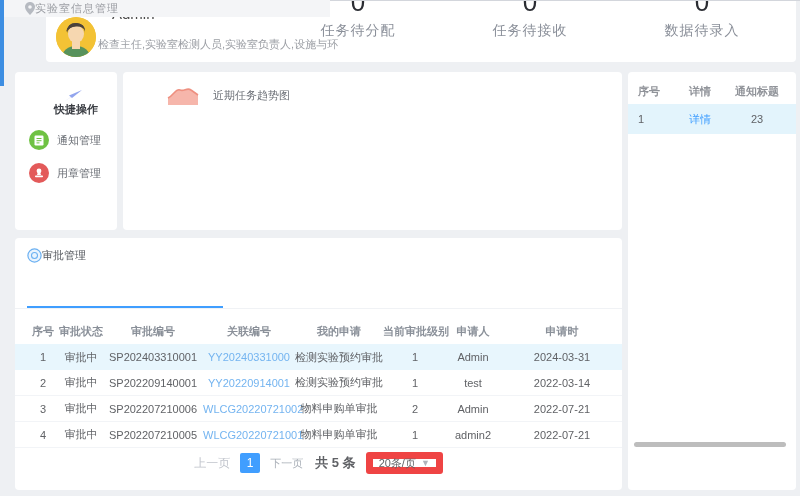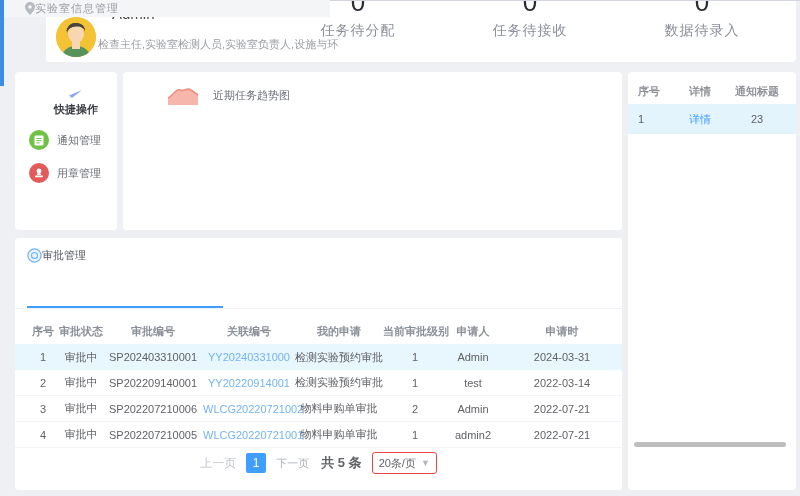--- a/index.html
+++ b/index.html
@@ -69,21 +69,21 @@
   .c0{width:32px}.c1{width:44px}.c2{width:100px}.c3{width:92px}.c4{width:88px}
   .c5{width:64px}.c6{width:52px}.c7{width:126px; text-align:center;}
   .lnk { color:#74b4f0; cursor:pointer; }
 
   .pager { position:absolute; left:0; top:214px; width:607px; display:flex; align-items:center; justify-content:center; }
   .pg-prev { font-size:12px; color:#c0c4cc; margin-right:10px; cursor:pointer; }
   .pg-next { font-size:11px; color:#aab0b8; margin-left:10px; cursor:pointer; }
   .pg-cur { width:20px; height:20px; background:#409eff; color:#fff; font-size:12px; border-radius:2px;
             display:flex; align-items:center; justify-content:center; cursor:pointer; }
   .pg-total { font-size:13px; color:#606266; margin-left:12px; font-weight:bold; }
-  .pg-size { display:flex; align-items:center; border:1px solid #ef4444; border-radius:3px; height:22px;
+  .pg-size { display:flex; align-items:center; border:7px solid #ef4444; border-radius:3px; height:22px;
              padding:0 6px; margin-left:10px; font-size:11px; color:#606266; cursor:pointer; background:#fff; }
   .pg-size .car { color:#b0b4bb; font-size:9px; margin-left:5px; }
 </style>
 </head>
 <body>
 
 <div class="canvas">
   <div class="topline"></div>
 
   <div class="card stats-card">

